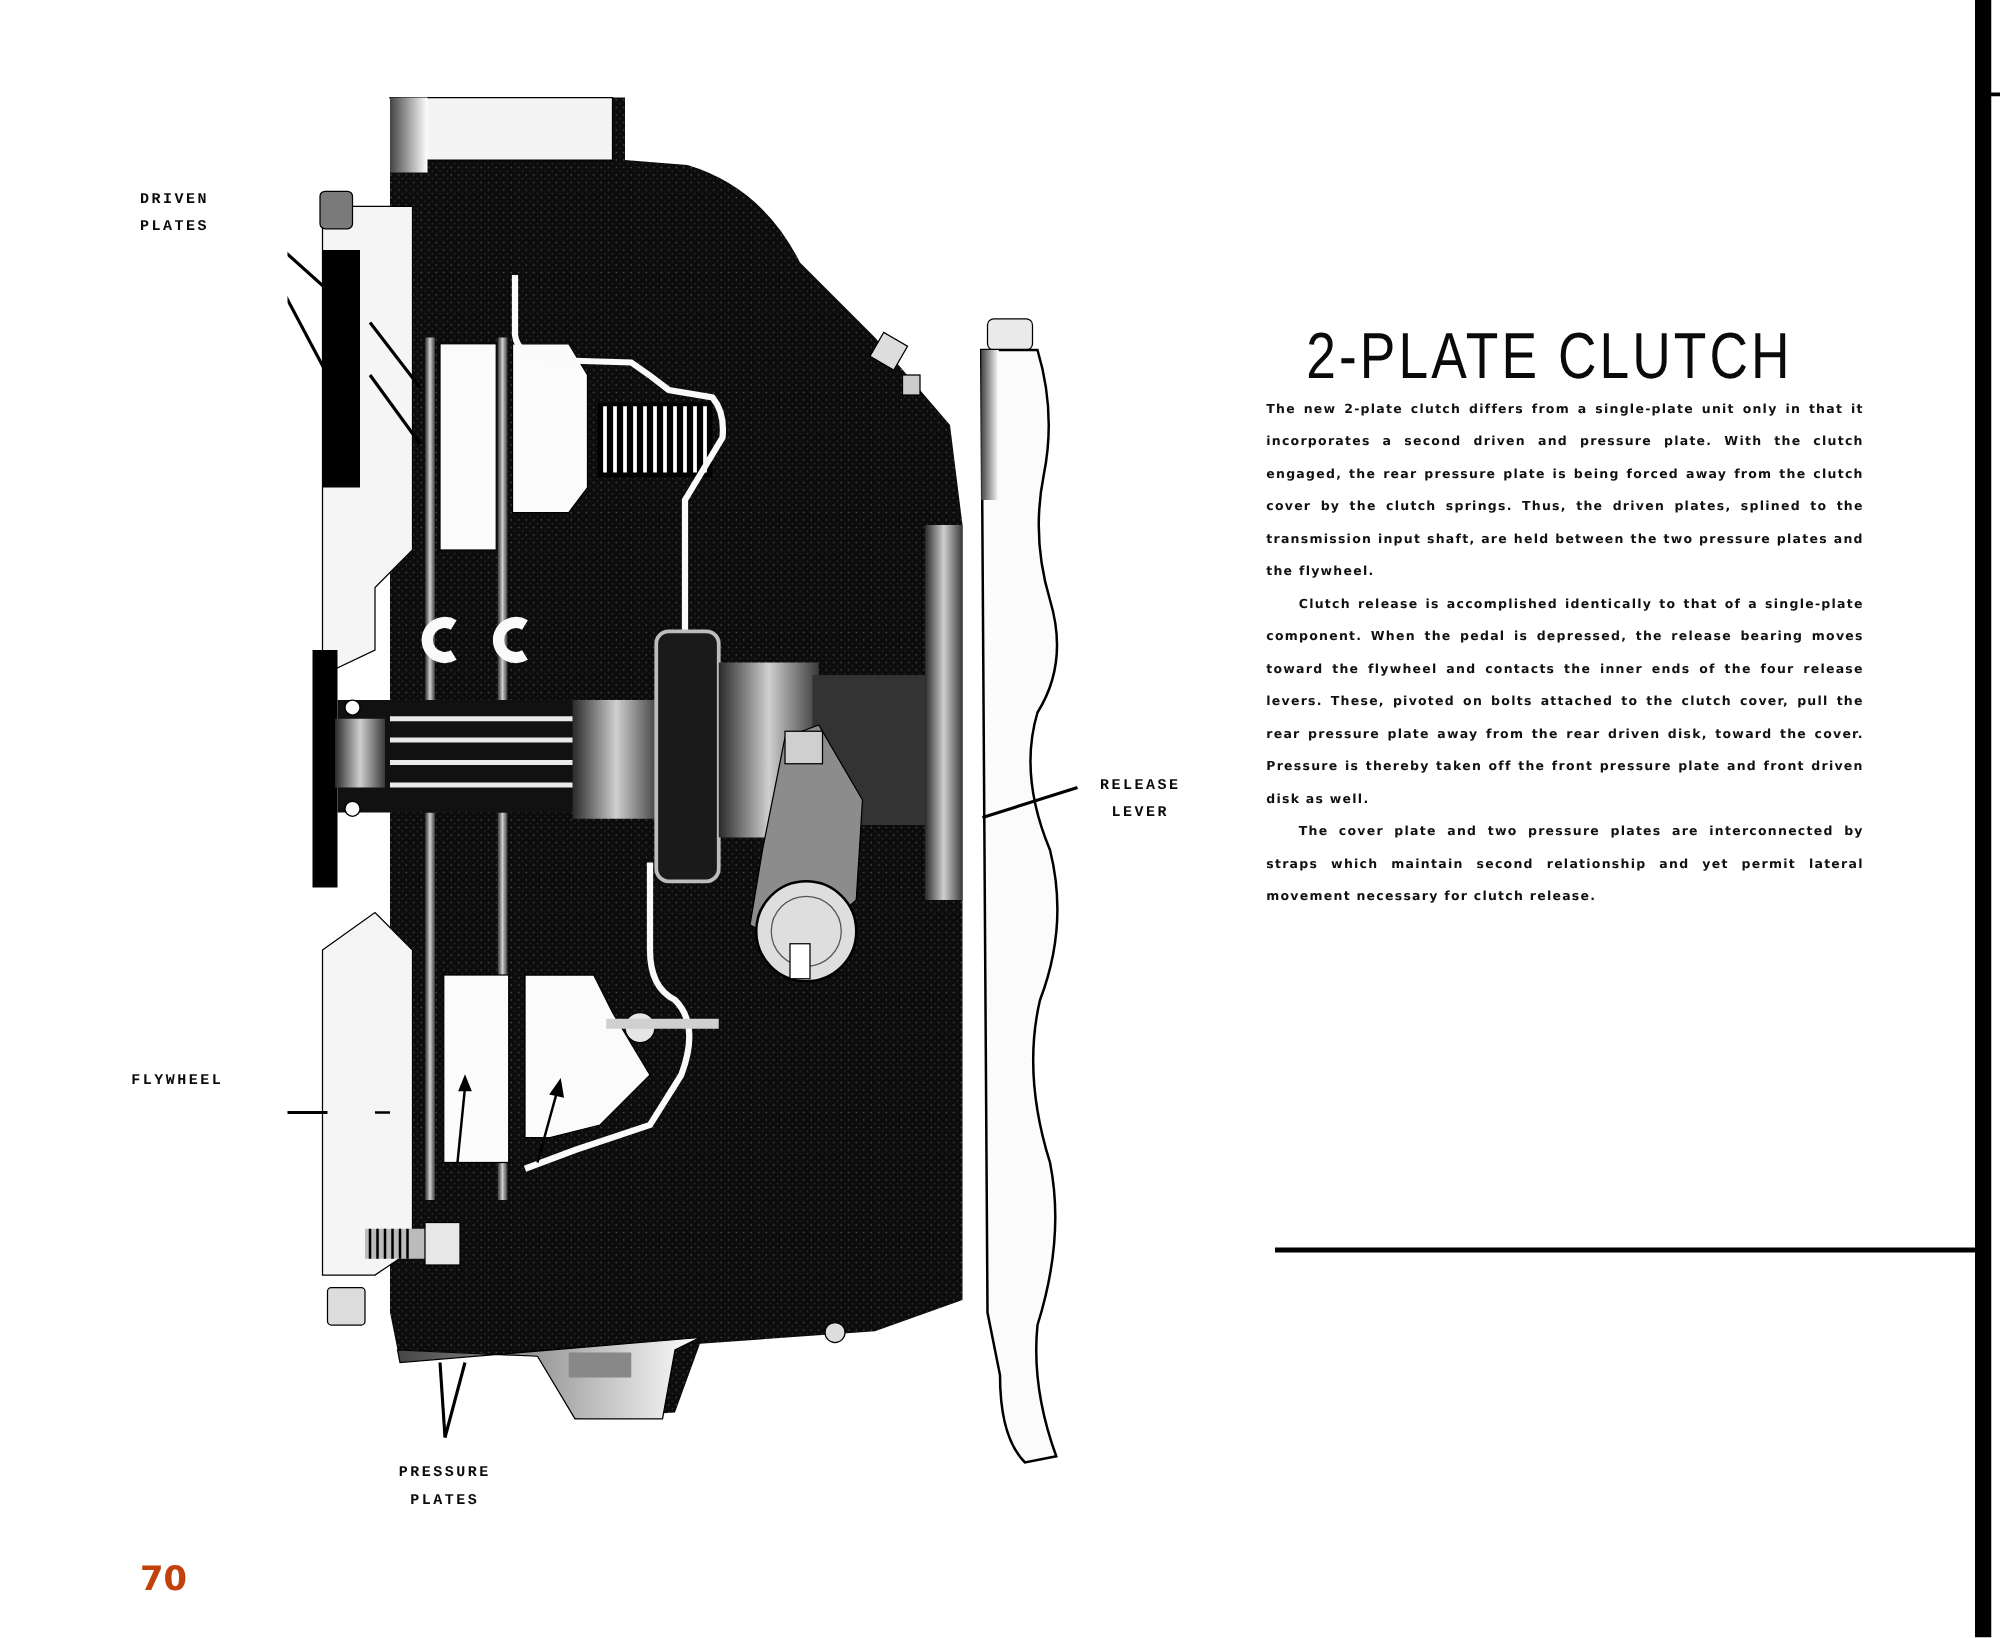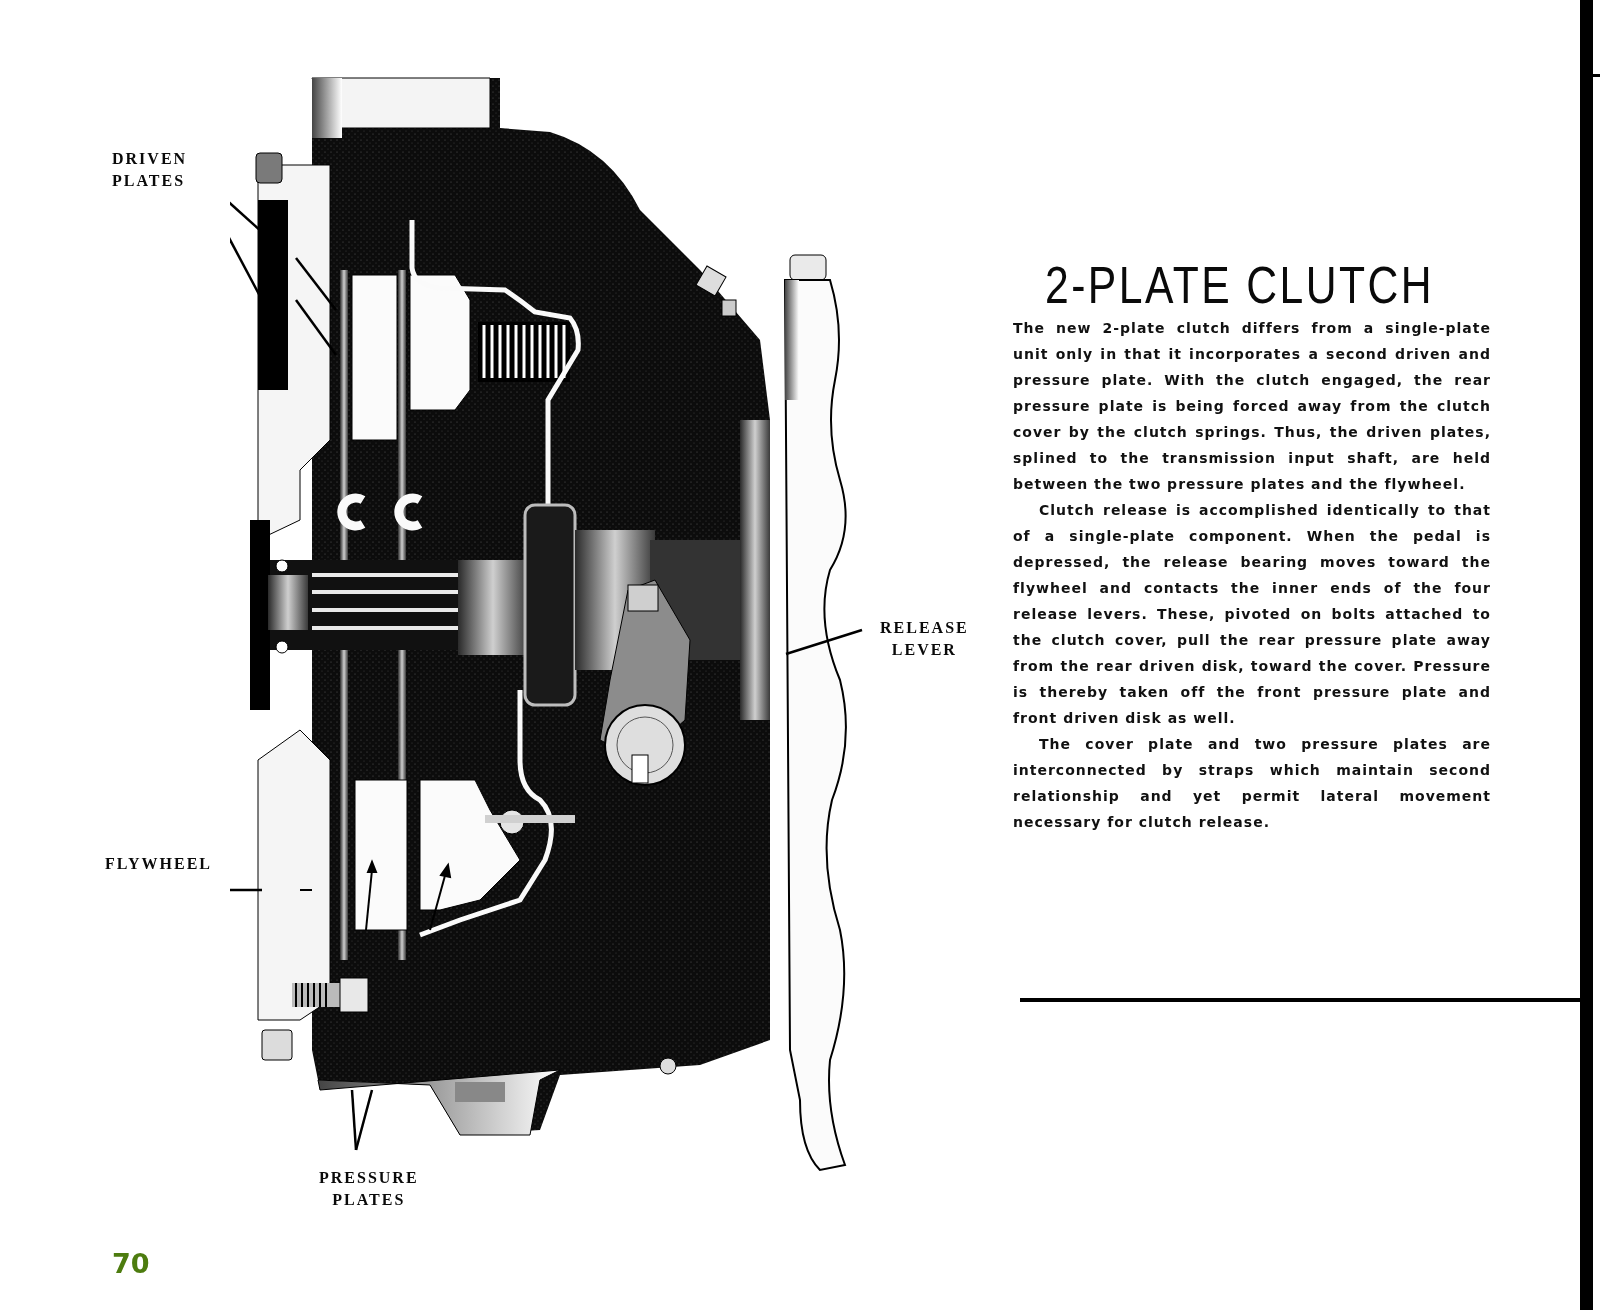--- a/index.html
+++ b/index.html
@@ -8,48 +8,48 @@
       background: #ffffff; color: #0a0a0a;
       font-family: "DejaVu Sans", "Liberation Sans", sans-serif;
     }
     .page { position: absolute; left: 0; top: 0; width: 1600px; height: 1310px; }
     .right-bar { position: absolute; left: 1580px; top: 0; width: 13px; height: 1310px; background: #000; }
     .right-bar-tick { position: absolute; left: 1592px; top: 74px; width: 8px; height: 3px; background: #000; }
 
     .illustration { position: absolute; left: 230px; top: 60px; width: 660px; height: 1140px; }
 
     .callout {
-      position: absolute; font-weight: bold; font-size: 16px; letter-spacing: 2px;
+      position: absolute; font-weight: bold; font-size: 12px; letter-spacing: 2px;
       line-height: 22px; color: #0a0a0a; text-transform: uppercase;
-      font-family: Liberation Serif, serif;
+      font-family: Liberation Mono, monospace;
     }
     .callout span { display: block; }
     .c-driven { left: 112px; top: 148px; text-align: left; }
     .c-flywheel { left: 105px; top: 853px; }
     .c-release { left: 868px; top: 617px; text-align: center; margin-left: 12px; }
     .c-pressure { left: 319px; top: 1167px; text-align: center; }
 
     .title {
       position: absolute; left: 1045px; top: 220px; width: 420px;
       font-family: "Liberation Sans", sans-serif; font-weight: normal;
       font-size: 52px; letter-spacing: 3px; transform: scaleX(0.82); transform-origin: left top;
       white-space: nowrap; color: #0a0a0a;
     }
     .body-text {
       position: absolute; left: 1013px; top: 315px; width: 478px;
       font-family: "DejaVu Sans", sans-serif; font-weight: bold;
-      font-size: 14px; line-height: 26px; letter-spacing: 1px;
+      font-size: 10px; line-height: 26px; letter-spacing: 1px;
       text-align: justify; color: #111;
     }
     .body-text p { margin: 0; }
     .body-text p + p { text-indent: 26px; }
     .rule { position: absolute; left: 1020px; top: 998px; width: 562px; height: 4px; background: #000; }
     .page-number {
       position: absolute; left: 112px; top: 1248px; font-weight: bold;
-      font-family: "DejaVu Sans", sans-serif; font-size: 27px; color: #4d7c0f;
+      font-family: "DejaVu Sans", sans-serif; font-size: 27px; color: #c2410c;
     }
   </style>
 </head>
 <body>
 
 <div class="page">
 
   <div class="right-bar"></div>
   <div class="right-bar-tick"></div>
 

